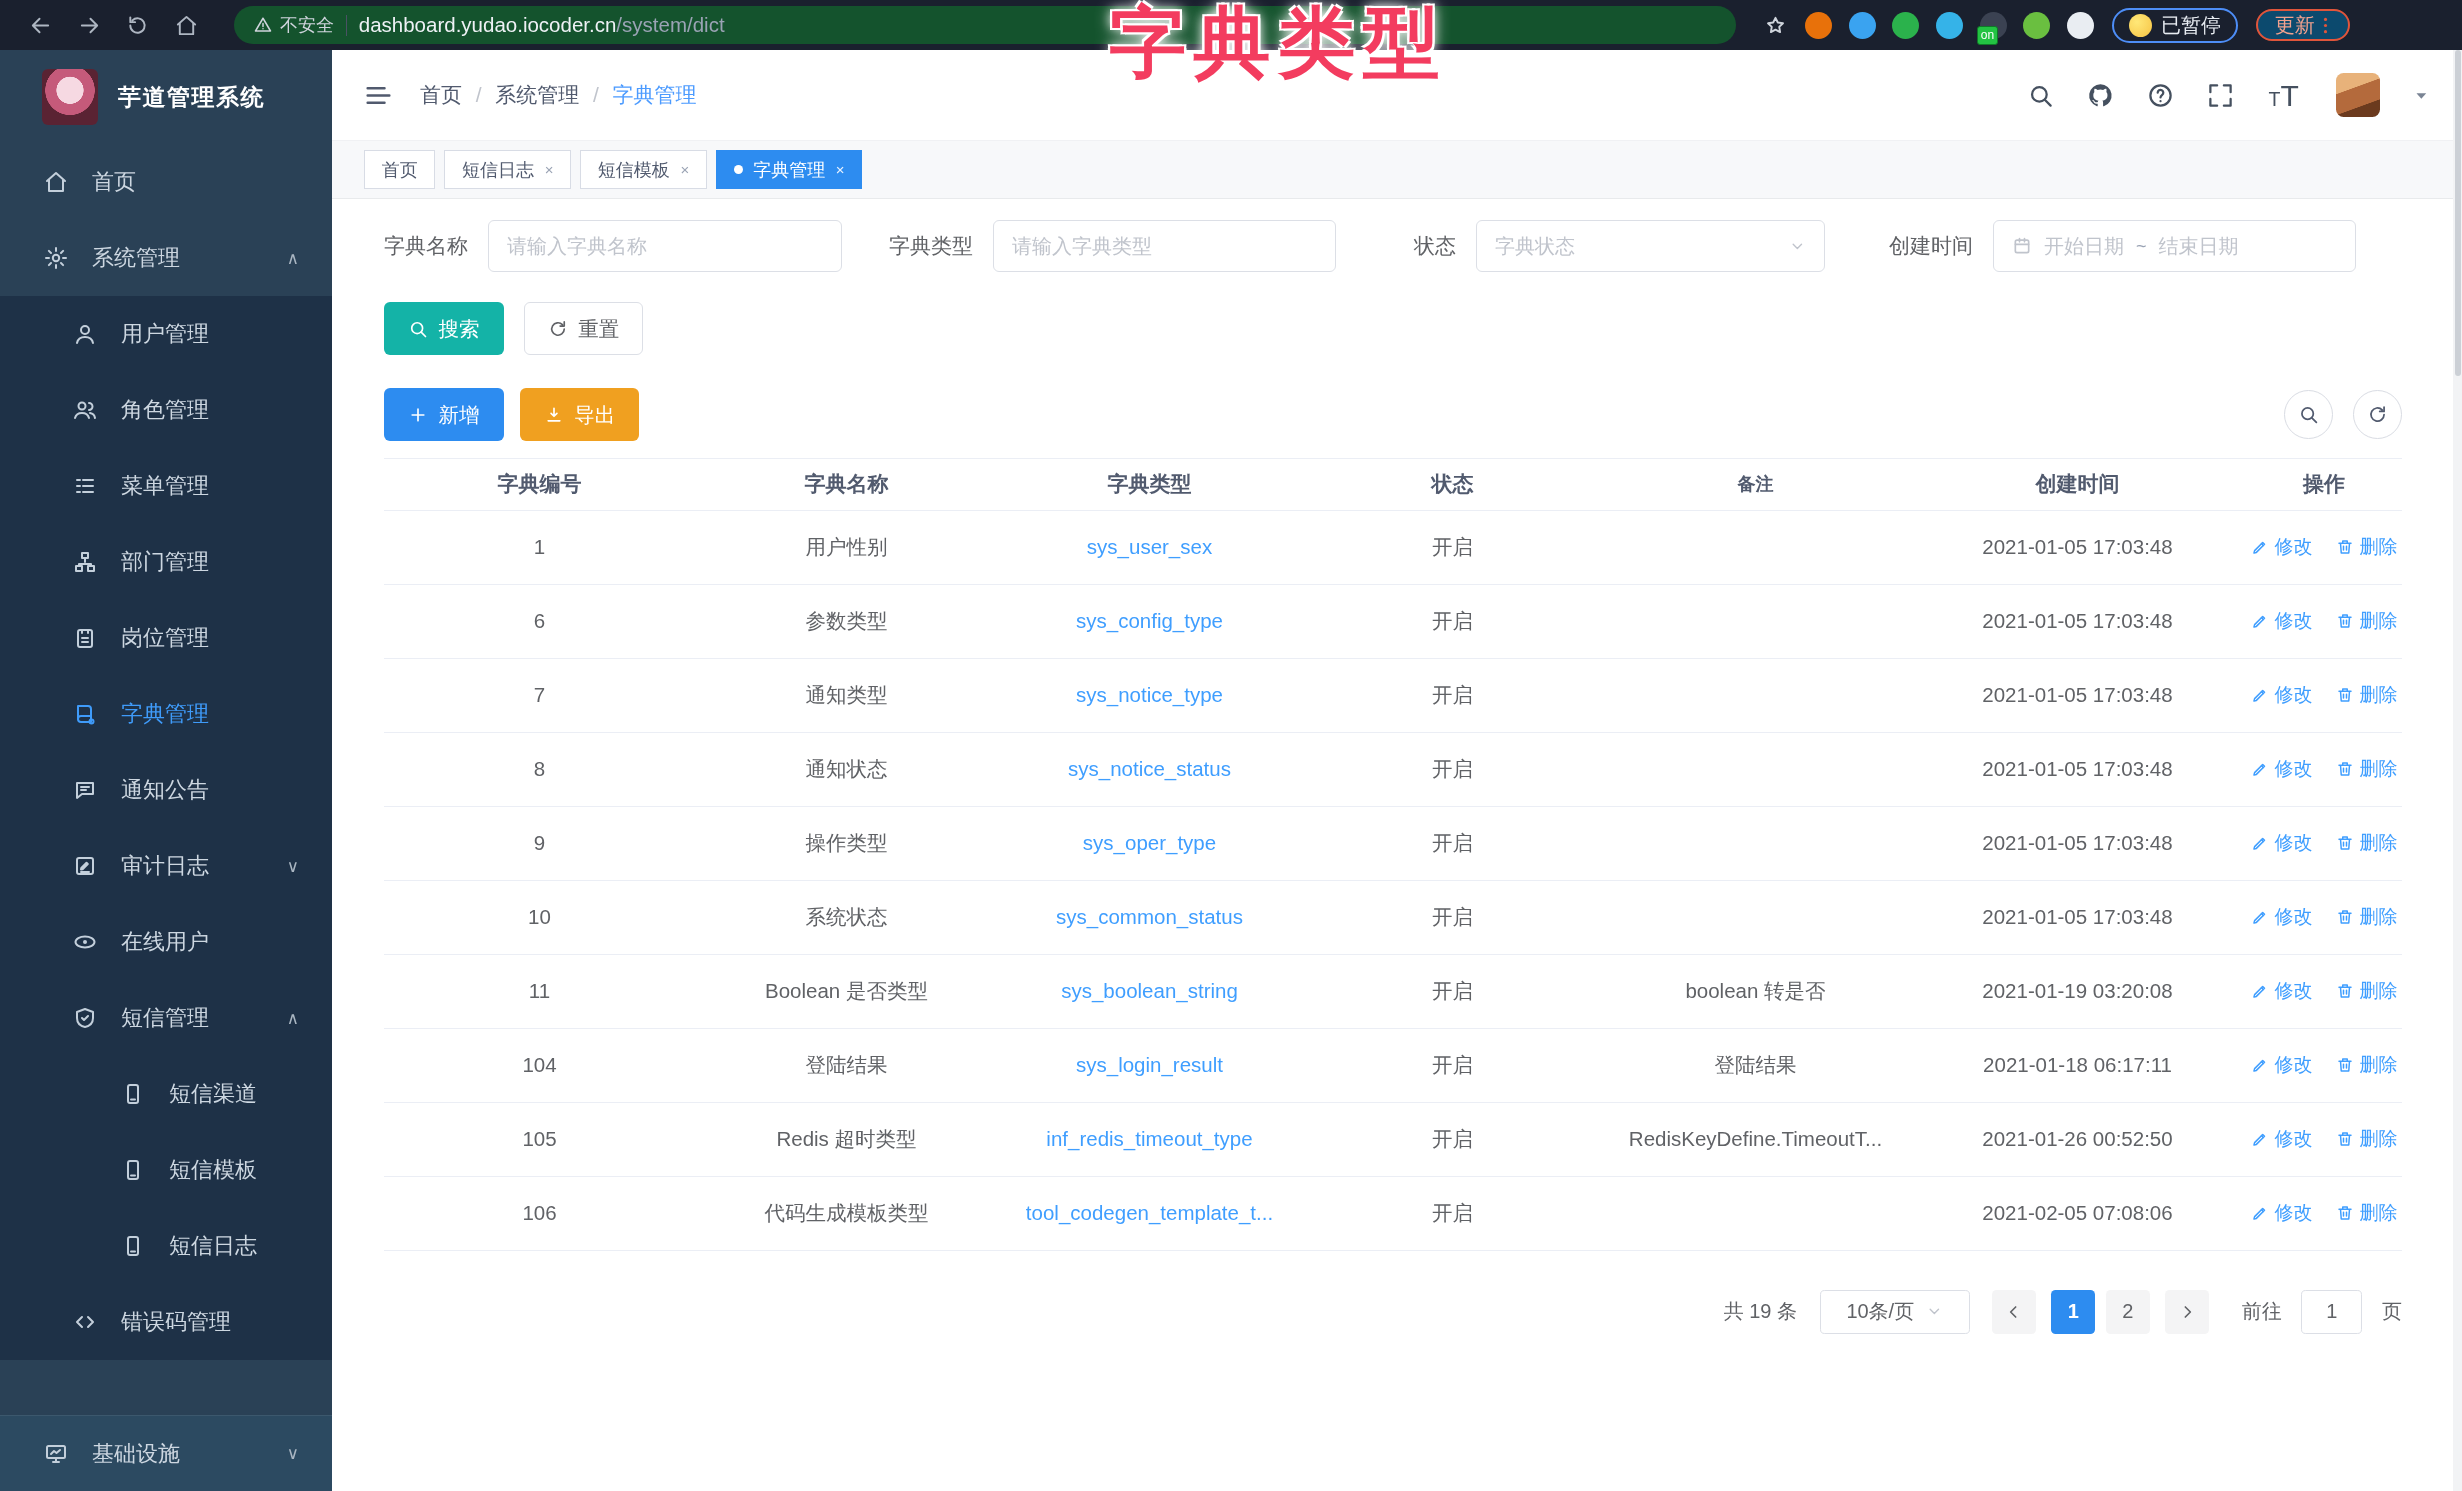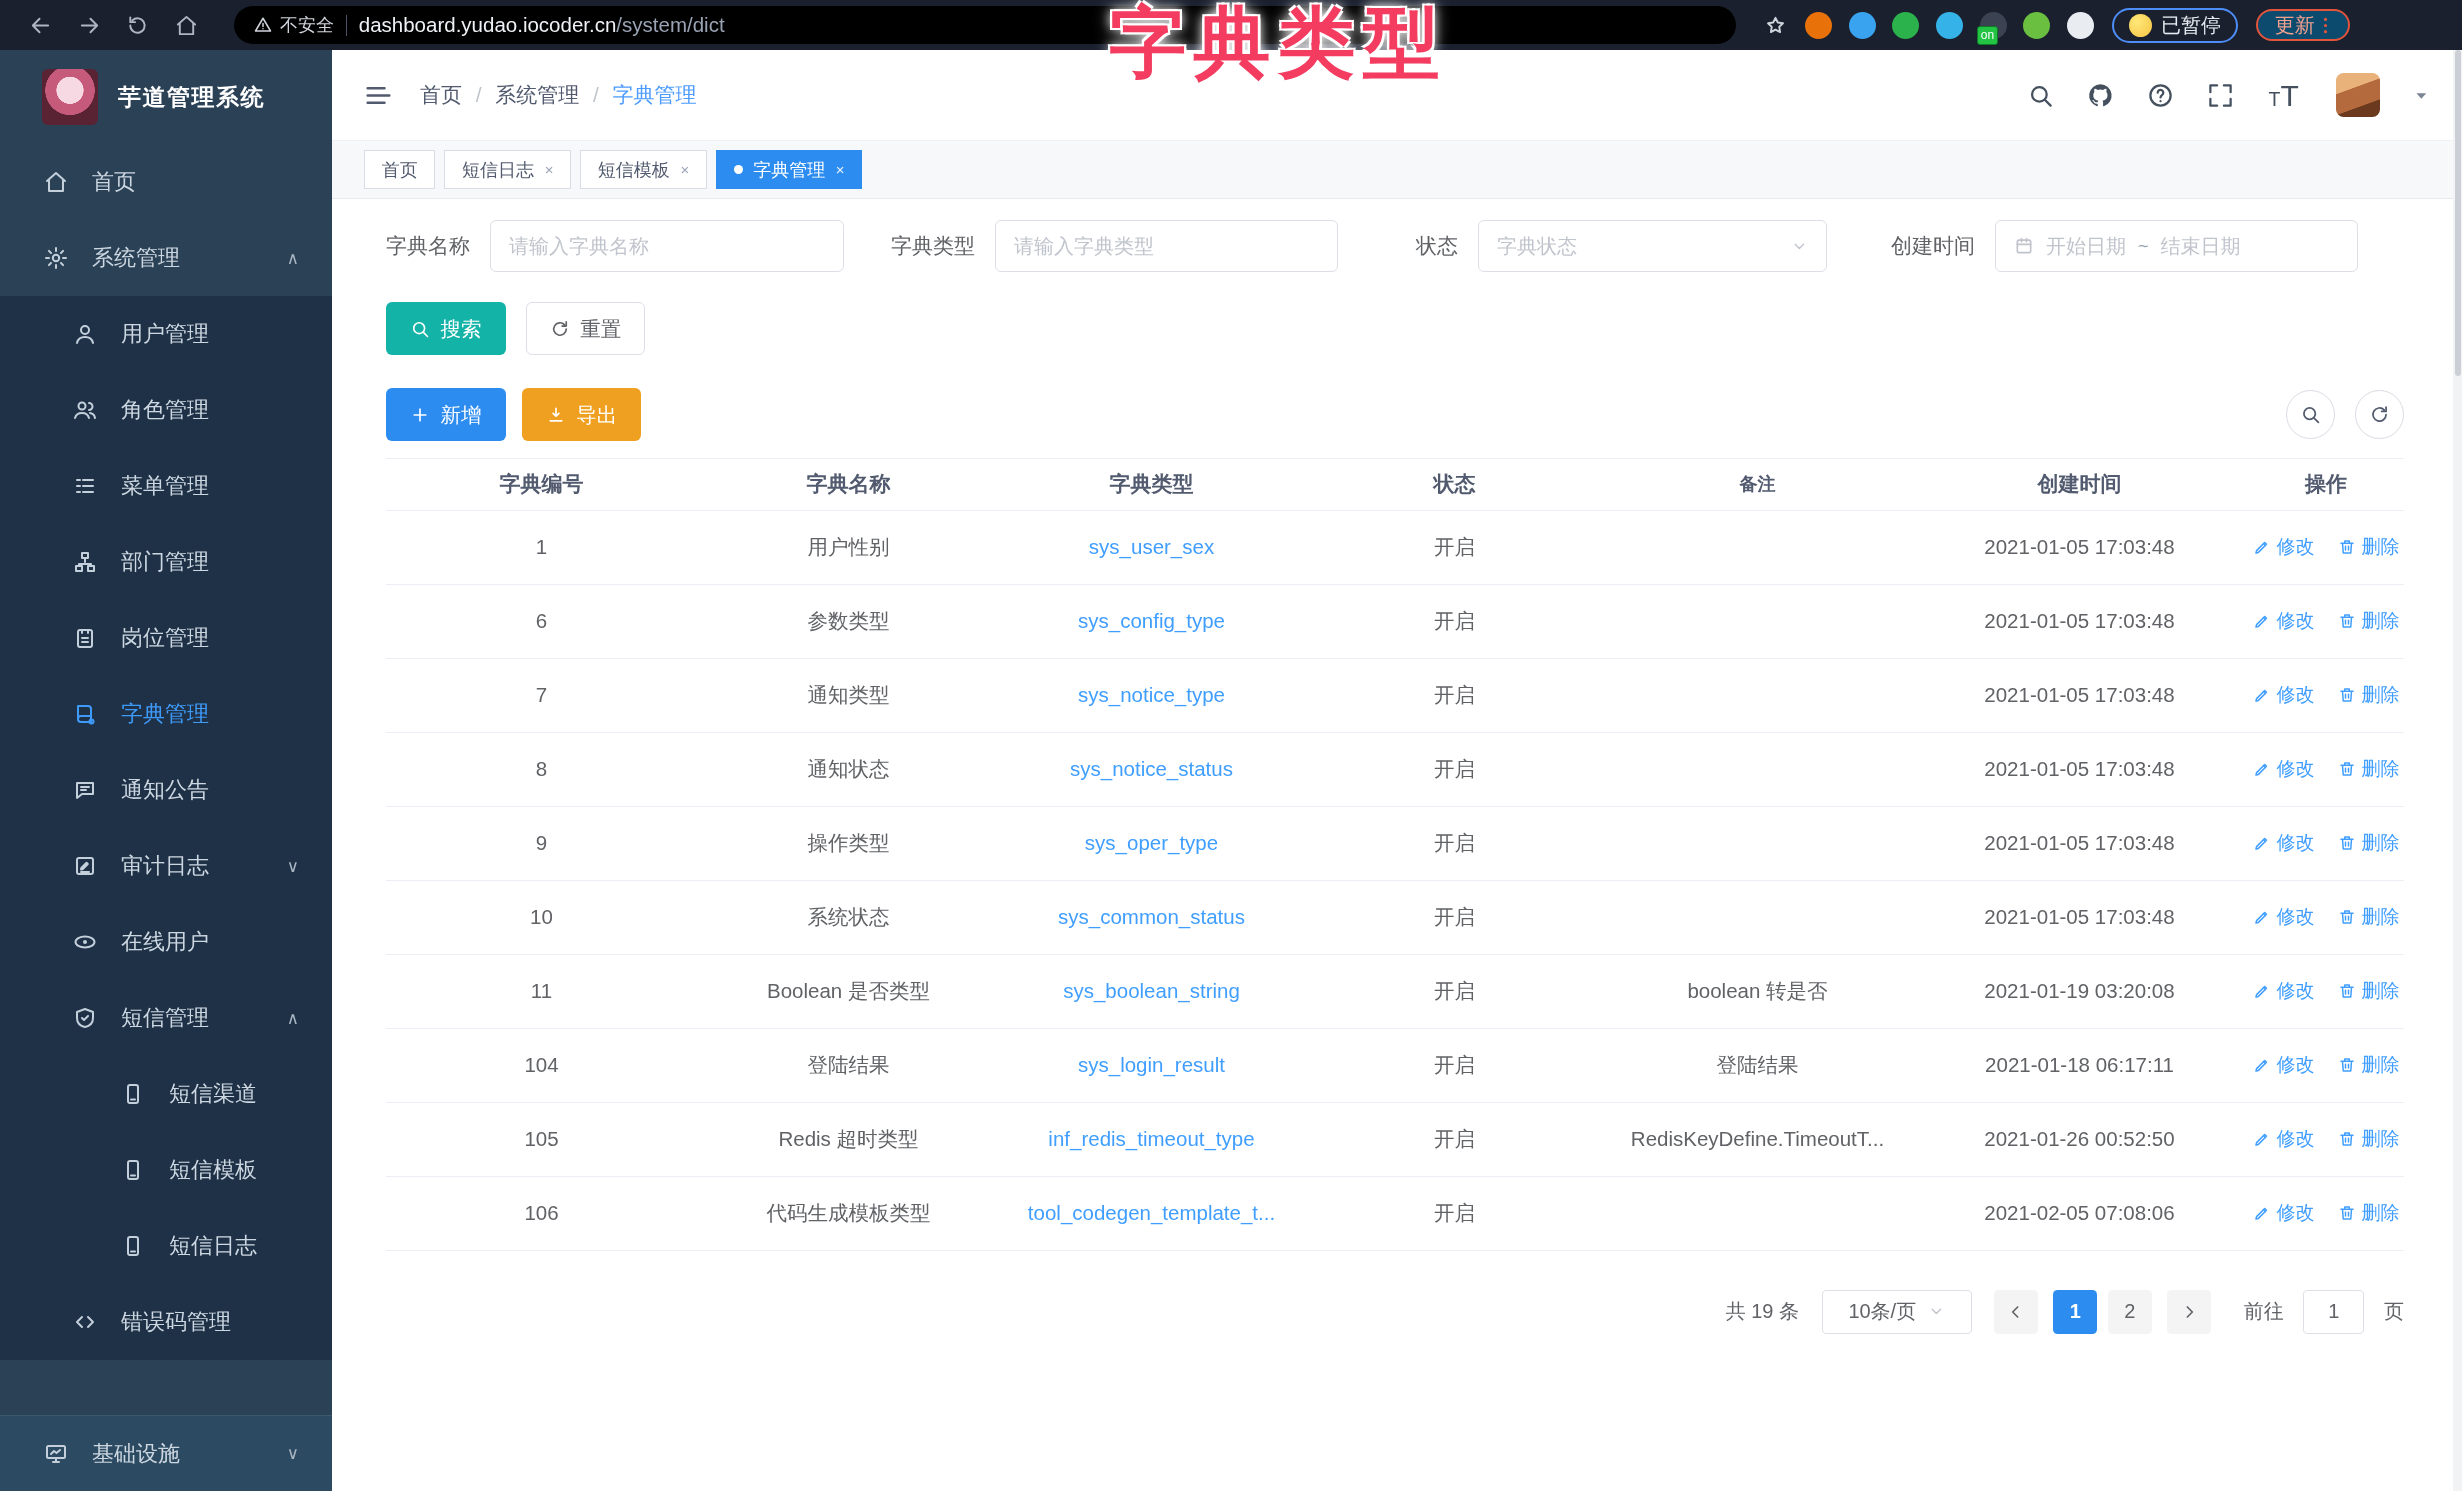--- a/index.html
+++ b/index.html
@@ -4,21 +4,21 @@
 <style>
   * { margin:0; padding:0; box-sizing:border-box; }
   html,body { width:2462px; height:1491px; overflow:hidden; background:#fff;
     font-family:"Liberation Sans","DejaVu Sans",sans-serif; }
   .ic svg{ width:1em; height:1em; display:block; }
 
   
   .browser{ height:50px; background:#1a202e; display:flex; align-items:center;
     padding:0 20px; gap:7.6px; position:relative; }
   .bnav{ color:#aeb6c2; font-size:23px; padding:4.6px 9px; display:flex; align-items:center; }
-  .urlbar{ flex:1; max-width:1502px; height:38px; margin-left:20px; background:#000000;
+  .urlbar{ flex:1; max-width:1502px; height:38px; margin-left:20px; background:#14532d;
     border-radius:19px; display:flex; align-items:center; padding:0 20px; gap:12px;
     color:#e4e8ee; font-size:20.5px; }
   .urlbar .warn{ font-size:18px; color:#cfd4dc; display:flex; align-items:center; gap:7.6px; }
   .urlbar .sep{ width:0.8px; height:21px; background:#4a5264; }
   .url-host{ color:#eef1f5; }
   .url-path{ color:#9aa3b4; }
   .bright{ display:flex; align-items:center; gap:18px; margin-left:20px;text-align:center; }
   .star{ color:#cfd4dc; font-size:23px; }
   .exts{ display:flex; align-items:center; gap:16.7px; }
   .ext{ width:27px; height:27px; border-radius:50%; position:relative; }
@@ -63,21 +63,21 @@
 
   .tabbar{ height:58px; background:#f7f8fa; border-bottom:0.8px solid #e8eaec;
     display:flex; align-items:center; padding:0 32px; gap:9px; }
   .tab{ height:39px; display:flex; align-items:center; gap:10.6px; padding:0 16.7px;
     background:#fff; border:0.8px solid #d8dce5; font-size:18px; color:#515a6e; cursor:pointer; }
   .tab .dot{ width:9px; height:9px; border-radius:50%; background:#fff; }
   .tab .x{ font-size:15px; color:#9aa3b4; }
   .tab.active{ background:#2d8cf0; border-color:#2d8cf0; color:#fff; }
   .tab.active .x{ color:#eaf3ff; }
 
-  .main{ padding:21px 20px 0; position:relative;margin-left:34px; }
+  .main{ padding:21px 52px 0; position:relative; }
   .form-row{ display:flex; align-items:center; gap:20px; }
   .f-label{ font-size:21px; color:#606266; white-space:nowrap; }
   .f-input{ height:52px; border:0.8px solid #dcdfe6; border-radius:6px; background:#fff;
     display:flex; align-items:center; padding:0 18px; gap:12px; font-size:20px; color:#c0c4cc; }
   .f-input input{ border:none; outline:none; font-size:20px; width:100%;
     font-family:inherit; color:#606266; }
   .f-input input::placeholder{ color:#c0c4cc; }
   .w1{ width:354px; margin-right:27px; } .w2{ width:343px; margin-right:58px; }
   .w3{ width:349px; margin-right:44px; justify-content:space-between; }
   .w4{ width:363px; }

